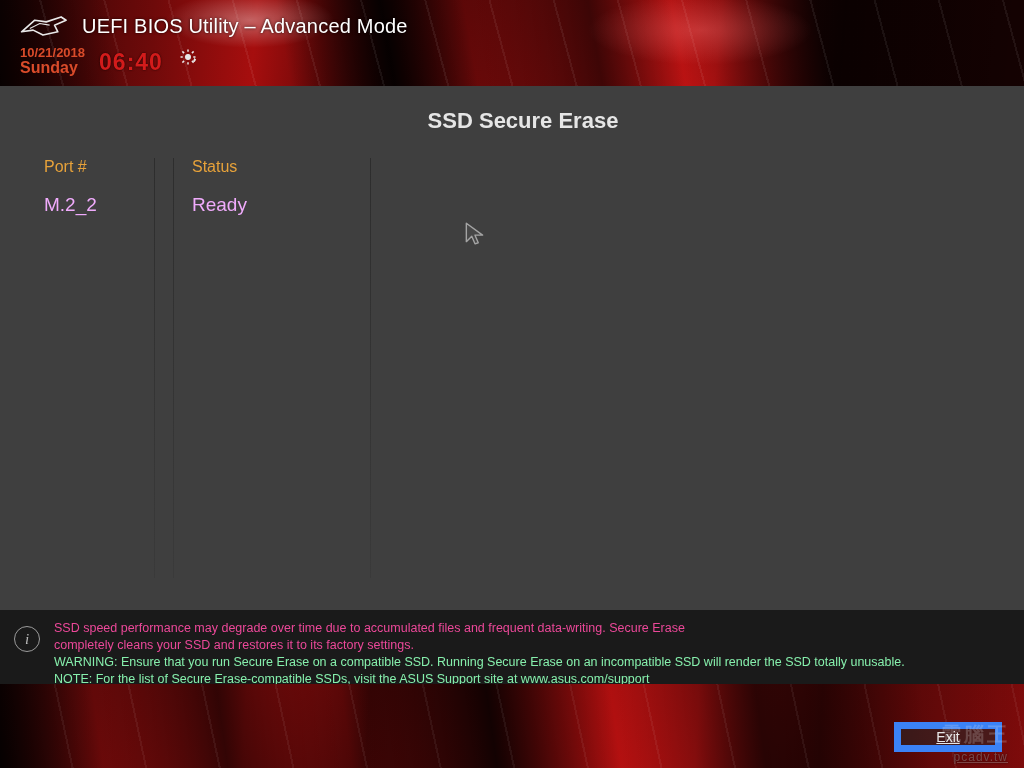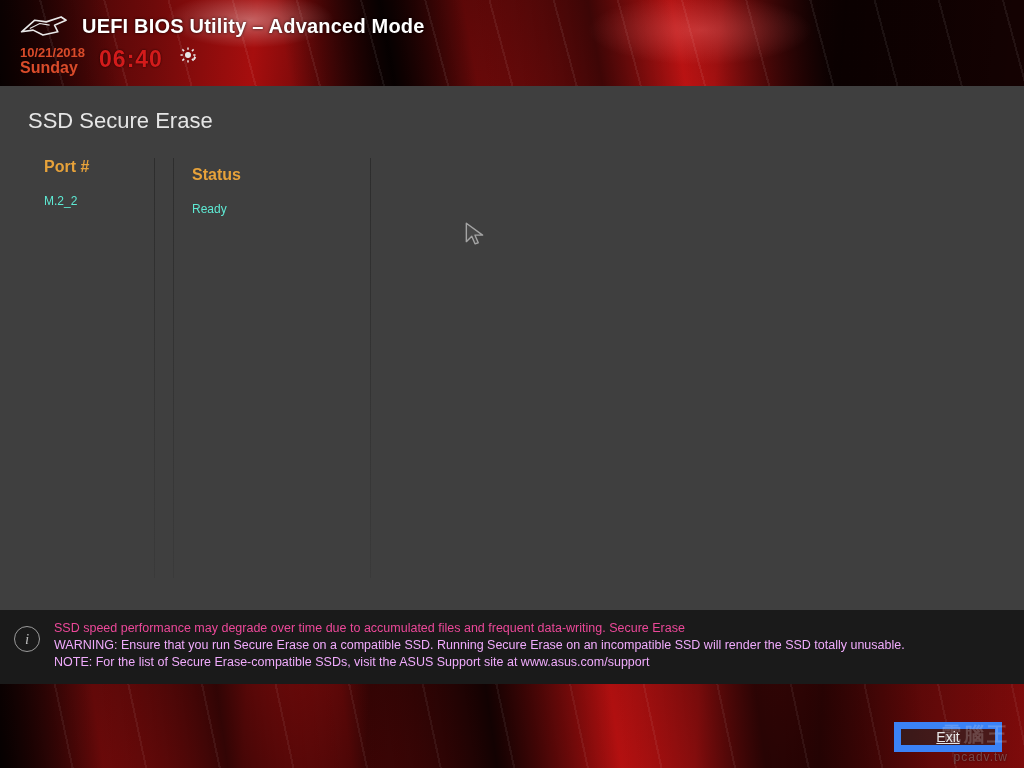--- a/index.html
+++ b/index.html
@@ -36,67 +36,68 @@
   
   .header {
     position: absolute; left: 0; top: 0; width: 1024px; height: 86px;
     padding: 12px 18px 8px 18px;
   }
   .title-row { display: flex; align-items: center; gap: 14px; }
   .rog-logo {
     width: 50px; height: 28px; display:inline-block;
   }
   .title-text {
-    color: #fff; font-size: 20px; font-weight: 700; letter-spacing: .2px;
+    color: #fff; font-size: 20px; font-weight: 400; letter-spacing: .2px;
     text-shadow: 0 0 3px rgba(0,0,0,.8);
   }
   .datetime-row {
-    display:flex; gap:14px; margin-top:6px; padding-left:2px;
+    display:flex; align-items:flex-end; gap:14px; margin-top:6px; padding-left:2px;
   }
   .date-block { display:flex; flex-direction:column; line-height:1.05; }
   .date-text { color:#d94b2a; font-size:13px; font-weight:600; }
   .day-text  { color:#d94b2a; font-size:16px; font-weight:600; }
   .clock {
     color:#d31b1b; font-size:23px; font-weight:700; letter-spacing:1px;
     font-family: "Arial Black", Arial, sans-serif;
     text-shadow: 0 0 2px rgba(0,0,0,.8);
   }
   .gear { width:18px; height:18px; margin-left:2px; margin-bottom:10px; cursor:pointer; }
 
   
   .main {
     position:absolute; left:0; top:86px; width:1024px; height:524px;
     background:#3f3f3f;
     padding-top:16px;
   }
   .page-title {
-    color:#e6e6e6; font-size:22px; font-weight:400;
-    padding:6px 0 24px 28px;
+    color:#e6e6e6; font-size:22px; font-weight:700;
+    padding:6px 0 24px 22px;
+    text-align:center;
   }
   .table-wrap {
     display:flex; padding:0 30px 0 44px;
   }
   .col {
     padding-right:10px;
   }
   .sep {
     width:1px; align-self:stretch; min-height:420px;
     background:linear-gradient(#2d2d2d,#3a3a3a);
     margin-right:18px;
   }
   .c-port   { width:110px; }
   .c-name   { width:270px; }
-  .c-status { width:178px;margin-top:8px; }
+  .c-status { width:178px; }
   .c-cap    { flex:1; }
   .col-head {
-    color:#e7a23a; font-size:16px; font-weight:700;
+    color:#e7a23a; font-size:16px; font-weight:400;
     padding-bottom:18px;
   }
   .col-val {
-    color:#5eead4; font-size:12px;
+    color:#f0abfc; font-size:19px;
   }
 
   
   .cursor-arrow {
     position:absolute; left:462px; top:220px; width:26px; height:26px;
     opacity:.7;
   }
 
   
   .info-panel {
@@ -106,21 +107,21 @@
     padding:10px 20px 8px 14px;
     font-size:12.5px; line-height:1.35;
   }
   .info-icon {
     width:26px; height:26px; border:1.5px solid #9a9a9a; border-radius:50%;
     display:flex; align-items:center; justify-content:center; flex:0 0 26px;
     margin-top:6px;
     color:#bababa; font-family: Georgia, 'Times New Roman', serif; font-style:italic; font-size:15px;
   }
   .info-text .white { color:#ec4899; display:block; }
-  .info-text .yellow { color:#f0abfc; display:block; }
+  .info-text .yellow { color:#86efac; display:block; }
 
   
   .footer-bg {
     position:absolute; left:0; top:684px; width:1024px; height:84px;
     background:
       linear-gradient(82deg, rgba(0,0,0,.9) 0%, rgba(0,0,0,0) 10%, rgba(0,0,0,.7) 22%, rgba(0,0,0,0) 34%, rgba(0,0,0,.85) 48%, rgba(0,0,0,0) 60%, rgba(0,0,0,.7) 74%, rgba(0,0,0,.15) 90%),
       linear-gradient(93deg, #320505 0%, #7c0b0b 14%, #b51010 24%, #3e0505 36%, #9a0d0d 54%, #cf1414 68%, #4b0606 80%, #930d0d 100%);
   }
   .footer-sheen {
     position:absolute; left:0; top:684px; width:1024px; height:84px;
@@ -136,20 +137,21 @@
     color:#e8e8e8; font-size:14px;
     display:flex; align-items:center; justify-content:center;
     cursor:pointer;
     text-decoration:underline;
   }
 
   .watermark {
     position:absolute; right:16px; bottom:4px;
     color:rgba(230,230,230,.28); font-size:12px; letter-spacing:1px;
     text-shadow:0 0 2px rgba(0,0,0,.6);
+    text-decoration:underline;
   }
   .watermark-top {
     position:absolute; right:14px; bottom:20px;
     color:rgba(230,230,230,.22); font-size:20px; font-weight:700; letter-spacing:3px;
   }
 </style>
 </head>
 <body>
 
 <div class="hero-bg"></div>
@@ -220,20 +222,21 @@
 <span class="cursor-arrow">
   <svg viewBox="0 0 24 24" width="26" height="26">
     <path d="M4 3 L4 20 L9 15 L12 22 L15 21 L12 14 L19 14 Z" fill="#4b4b4b" stroke="#cfcfcf" stroke-width="1.3" stroke-linejoin="round"></path>
   </svg>
 </span>
 
 <div class="info-panel">
   <div class="info-icon">i</div>
   <div class="info-text">
     <span class="white">SSD speed performance may degrade over time due to accumulated files and frequent data-writing. Secure Erase</span>
+    <span class="white">completely cleans your SSD and restores it to its factory settings.</span>
     <span class="yellow">WARNING: Ensure that you run Secure Erase on a compatible SSD. Running Secure Erase on an incompatible SSD will render the SSD totally unusable.</span>
     <span class="yellow">NOTE: For the list of Secure Erase-compatible SSDs, visit the ASUS Support site at www.asus.com/support</span>
   </div>
 </div>
 
 <div class="footer-bg"></div>
 <div class="footer-sheen"></div>
 <div class="exit-btn">
   <span>Exit</span>
 </div>

